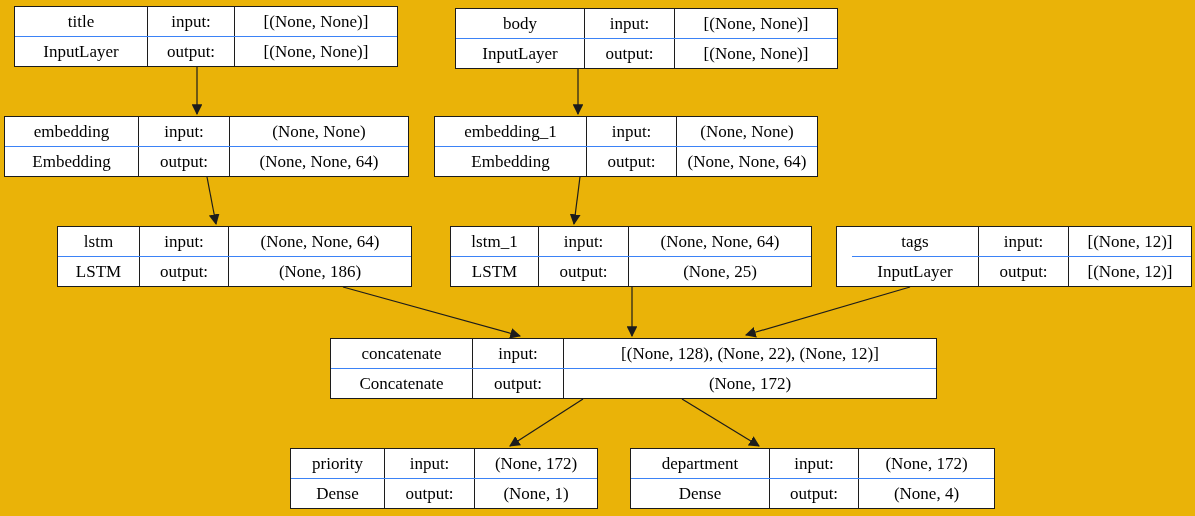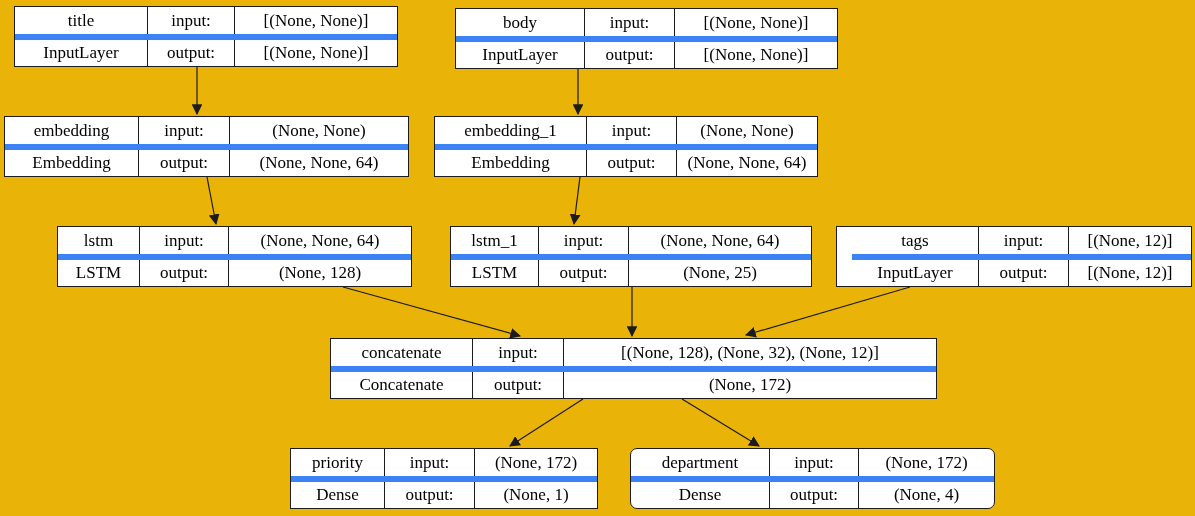--- a/index.html
+++ b/index.html
@@ -32,21 +32,21 @@
     background: #ffffff;
     display: flex;
     flex-direction: column;
   }
   .nrow {
     display: flex;
     flex: 1;
     min-height: 0;
   }
   .nrow + .nrow {
-    border-top: 6px solid #3b82f6;
+    border-top: 1px solid #3b82f6;
   }
   .cell {
     display: flex;
     align-items: center;
     justify-content: center;
     font-size: 17px;
     line-height: 1;
     white-space: nowrap;
     box-sizing: border-box;
     overflow: hidden;
@@ -134,21 +134,21 @@
 
   <div class="node" style="left:57px; top:226px; width:355px;">
     <div class="nrow">
       <div class="cell" style="width:81px">lstm</div>
       <div class="cell" style="width:89px">input:</div>
       <div class="cell val">(None, None, 64)</div>
     </div>
     <div class="nrow">
       <div class="cell" style="width:81px">LSTM</div>
       <div class="cell" style="width:89px">output:</div>
-      <div class="cell val">(None, 128)</div>
+      <div class="cell val">(None, 186)</div>
     </div>
   </div>
 
   <div class="node" style="left:450px; top:226px; width:362px;text-align:center;">
     <div class="nrow">
       <div class="cell" style="width:87px">lstm_1</div>
       <div class="cell" style="width:90px">input:</div>
       <div class="cell val">(None, None, 64)</div>
     </div>
     <div class="nrow">
@@ -168,21 +168,21 @@
       <div class="cell" style="width:126px">InputLayer</div>
       <div class="cell" style="width:90px">output:</div>
       <div class="cell val">[(None, 12)]</div>
     </div>
   </div>
 
   <div class="node" style="left:330px; top:338px; width:607px;">
     <div class="nrow">
       <div class="cell" style="width:141px">concatenate</div>
       <div class="cell" style="width:91px">input:</div>
-      <div class="cell val">[(None, 128), (None, 32), (None, 12)]</div>
+      <div class="cell val">[(None, 128), (None, 22), (None, 12)]</div>
     </div>
     <div class="nrow">
       <div class="cell" style="width:141px">Concatenate</div>
       <div class="cell" style="width:91px">output:</div>
       <div class="cell val">(None, 172)</div>
     </div>
   </div>
 
   <div class="node" style="left:290px; top:448px; width:308px;justify-content:flex-end;">
     <div class="nrow">
@@ -190,21 +190,21 @@
       <div class="cell" style="width:90px">input:</div>
       <div class="cell val">(None, 172)</div>
     </div>
     <div class="nrow">
       <div class="cell" style="width:93px">Dense</div>
       <div class="cell" style="width:90px">output:</div>
       <div class="cell val">(None, 1)</div>
     </div>
   </div>
 
-  <div class="node" style="left:630px; top:448px; width:365px;border-radius:7px;">
+  <div class="node" style="left:630px; top:448px; width:365px;">
     <div class="nrow">
       <div class="cell" style="width:138px">department</div>
       <div class="cell" style="width:89px">input:</div>
       <div class="cell val">(None, 172)</div>
     </div>
     <div class="nrow">
       <div class="cell" style="width:138px">Dense</div>
       <div class="cell" style="width:89px">output:</div>
       <div class="cell val">(None, 4)</div>
     </div>

